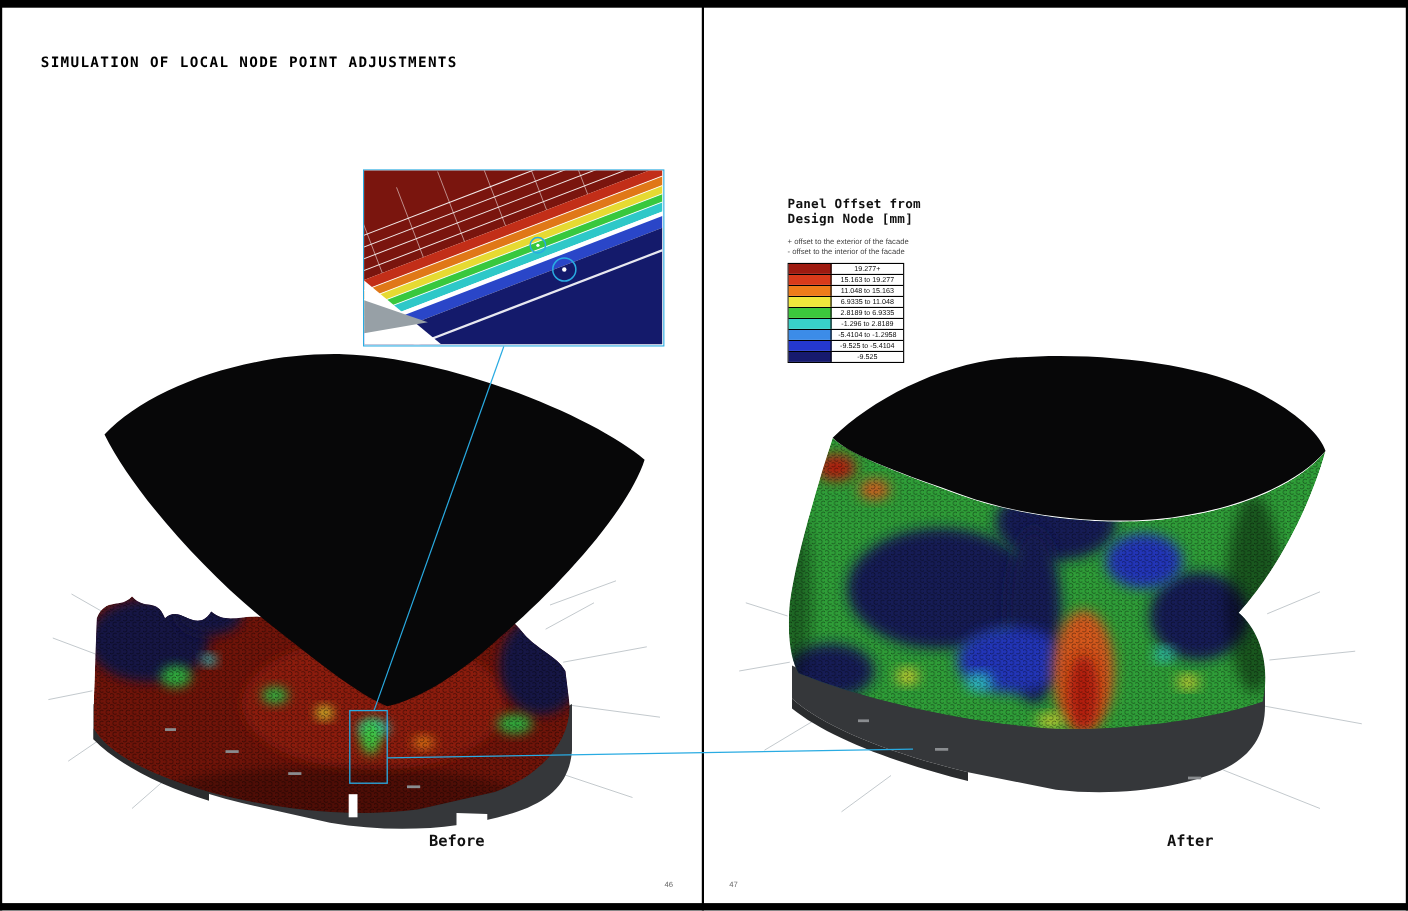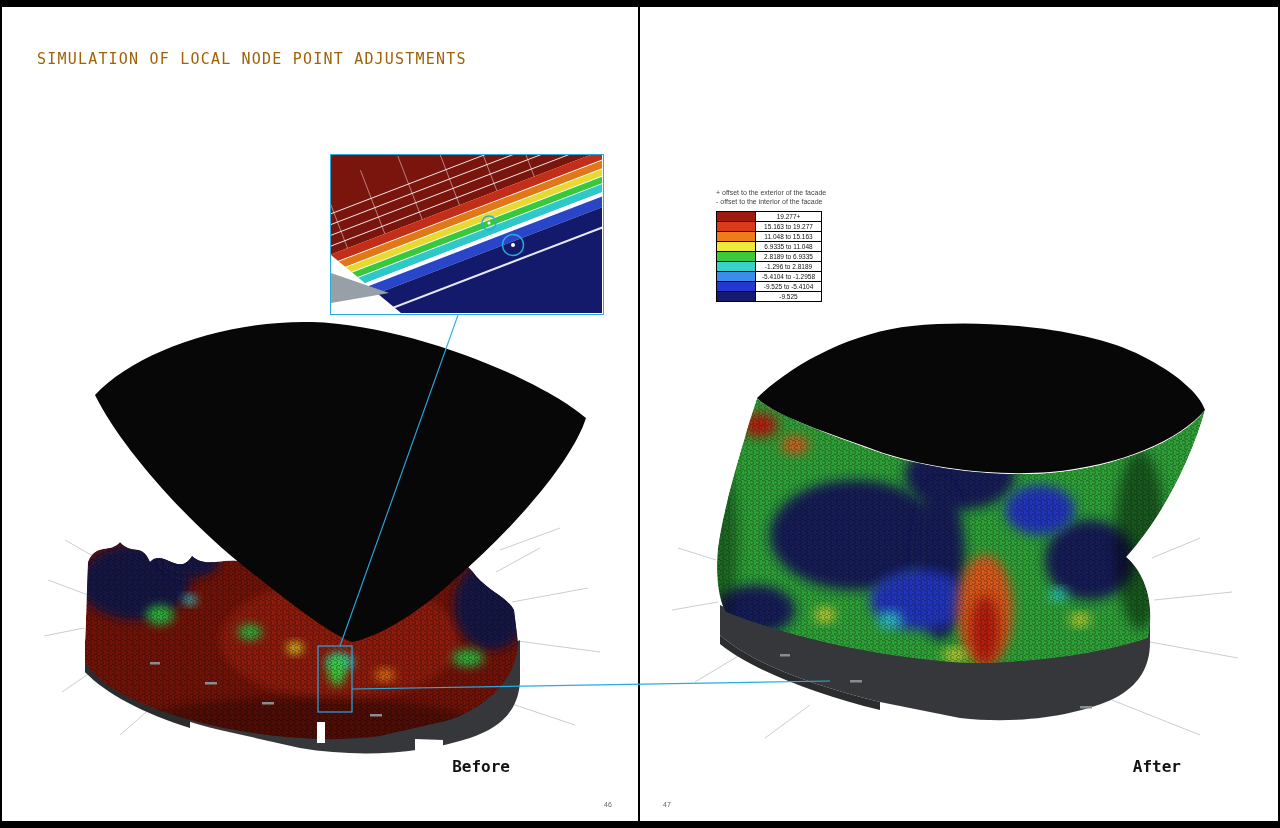--- a/index.html
+++ b/index.html
@@ -10,21 +10,21 @@
   .frame-top,.frame-bottom{position:absolute;left:0;width:1280px;height:7px;background:#000;}
   .frame-top{top:0;}
   .frame-bottom{bottom:0;}
   .frame-left,.frame-right{position:absolute;top:0;width:2px;height:828px;background:#000;}
   .frame-left{left:0;}
   .frame-right{right:0;}
   .divider{position:absolute;left:638px;top:0;width:2px;height:828px;background:#000;}
 
   .doc-title{
     position:absolute;left:37px;top:50px;
-    font-size:15px;font-weight:400;letter-spacing:1.2px;color:#a16207;
+    font-size:13px;font-weight:700;letter-spacing:1.2px;color:#000000;
   }
 
   .inset-box{
     position:absolute;left:330px;top:154px;width:274px;height:161px;
     border:1.5px solid #29abe2;box-sizing:border-box;background:#fff;
   }
   .inset-box svg{display:block;}
 
   .legend{position:absolute;left:716px;top:178px;width:170px;}
   .legend-title{font-size:11.5px;font-weight:700;color:#111;letter-spacing:0.2px;}
@@ -33,21 +33,21 @@
     margin-top:5px;width:106px;border:1px solid #000;box-sizing:border-box;background:#fff;
   }
   .legend-row{display:flex;height:9px;border-bottom:0.5px solid #000;}
   .legend-row:last-child{border-bottom:none;}
   .legend-swatch{width:38px;border-right:0.5px solid #000;}
   .legend-label{
     flex:1;font-family:"Liberation Sans",sans-serif;font-size:6.5px;line-height:9px;
     text-align:center;color:#111;white-space:nowrap;overflow:hidden;
   }
 
-  .fig-label{position:absolute;font-size:16px;font-weight:700;color:#111;width:120px;text-align:right;}
+  .fig-label{position:absolute;font-size:14px;font-weight:700;color:#111;width:120px;text-align:left;}
   .fig-label.before{left:390px;top:757px;}
   .fig-label.after{left:1061px;top:757px;}
 
   .page-num{position:absolute;top:801px;font-family:"Liberation Sans",sans-serif;font-size:7px;color:#666;}
   .page-num.left{left:604px;}
   .page-num.right{left:663px;}
 
   .building-svg{position:absolute;}
   .building-svg.before{left:40px;top:310px;}
   .building-svg.after{left:660px;top:310px;}
@@ -227,20 +227,21 @@
       <g>
         <circle cx="158" cy="68" r="7" fill="none" stroke="#29abe2" stroke-width="1.4"></circle>
         <circle cx="158" cy="68" r="1.5" fill="#ffffff"></circle>
         <circle cx="182" cy="90" r="10.5" fill="none" stroke="#29abe2" stroke-width="1.4"></circle>
         <circle cx="182" cy="90" r="2" fill="#ffffff"></circle>
       </g>
     </svg>
   </div>
 
   <div class="legend">
+    <div class="legend-title">Panel Offset from Design Node [mm]</div>
     <div class="legend-notes">
       <div>+ offset to the exterior of the facade</div>
       <div>- offset to the interior of the facade</div>
     </div>
     <div class="legend-table">
         <div class="legend-row">
           <div class="legend-swatch" style="background: rgb(158, 26, 16);"></div>
           <div class="legend-label">19.277+</div>
         </div>
         <div class="legend-row">

